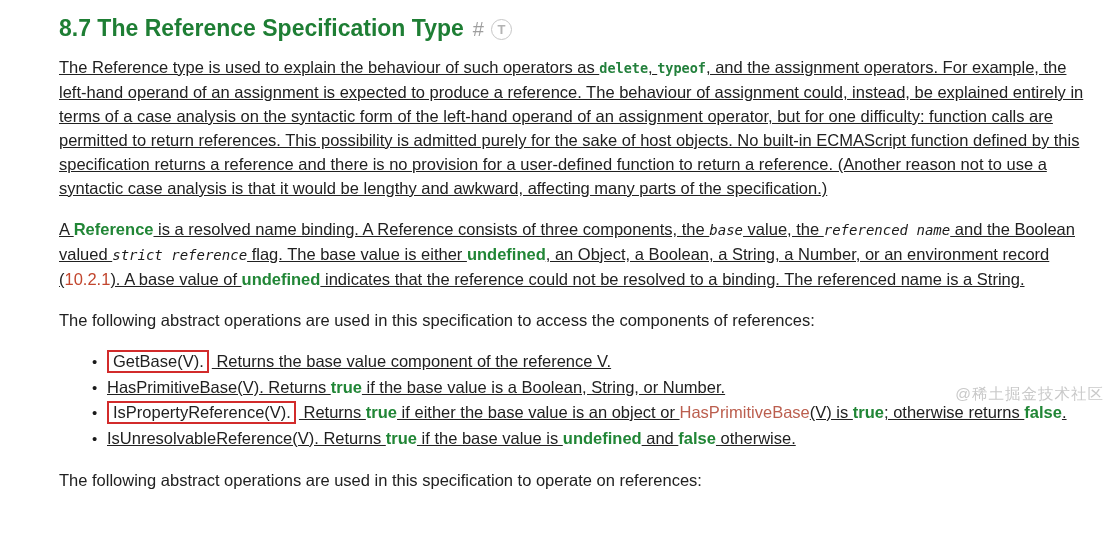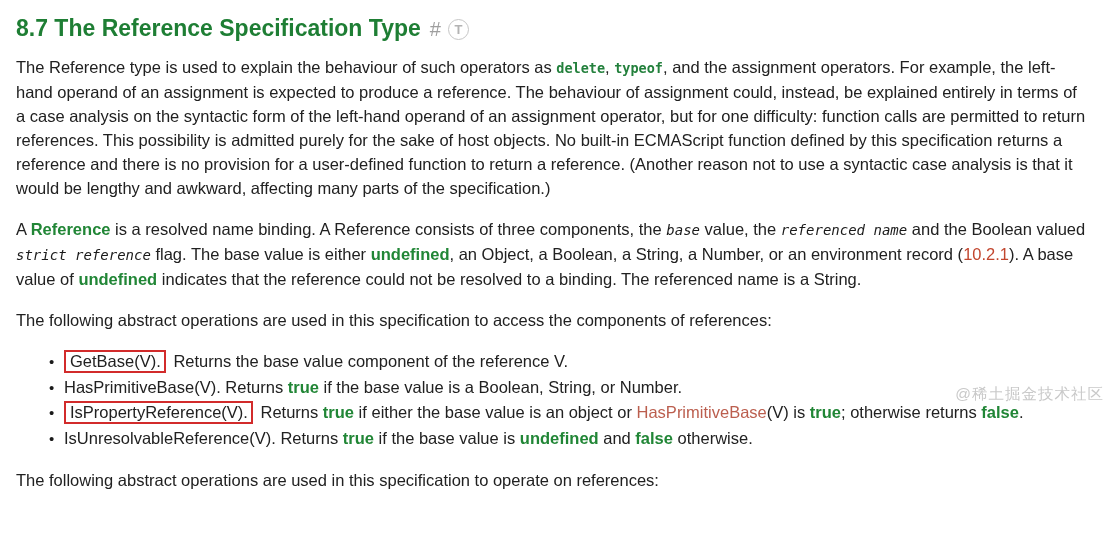--- a/index.html
+++ b/index.html
@@ -4,21 +4,21 @@
 <style>
   * { box-sizing: border-box; }
   html, body {
     margin: 0; padding: 0;
     width: 1120px; height: 537px;
     background: var(--background, #ffffff);
     font-family: "Liberation Sans", sans-serif;
     color: var(--body-text, #212121);
     overflow: hidden;
   }
-  .page { position: relative; width: 1120px; height: 415px; }
+  .page { position: relative; width: 1120px; height: 415px; padding-left: 43px; }
   .content { padding: 8px 30px 0 16px; }
 
   h1.section-heading {
     font-size: 23px;
     line-height: 28px;
     font-weight: bold;
     color: var(--heading-green, #1e7e34);
     margin: 6px 0 12px 0;
     white-space: nowrap;
   }
@@ -63,21 +63,21 @@
   }
   ul.ops-list li::before {
     content: "\2022";
     display: inline-block;
     width: 15px;
     margin-left: -15px;
     font-size: 15px;
     color: #1a1a1a;
   }
 
-  .run-plain { color: var(--body-text, #212121); }
+  .run-plain { color: var(--body-text, #212121); text-decoration: underline; }
   .run-bold-green {
     color: var(--term-green, #218636);
     font-weight: bold;
   }
   .run-code {
     font-family: "DejaVu Sans Mono", monospace;
     font-size: 13.5px;
     font-weight: bold;
     color: var(--code-green, #23803c);
     text-align: center;

